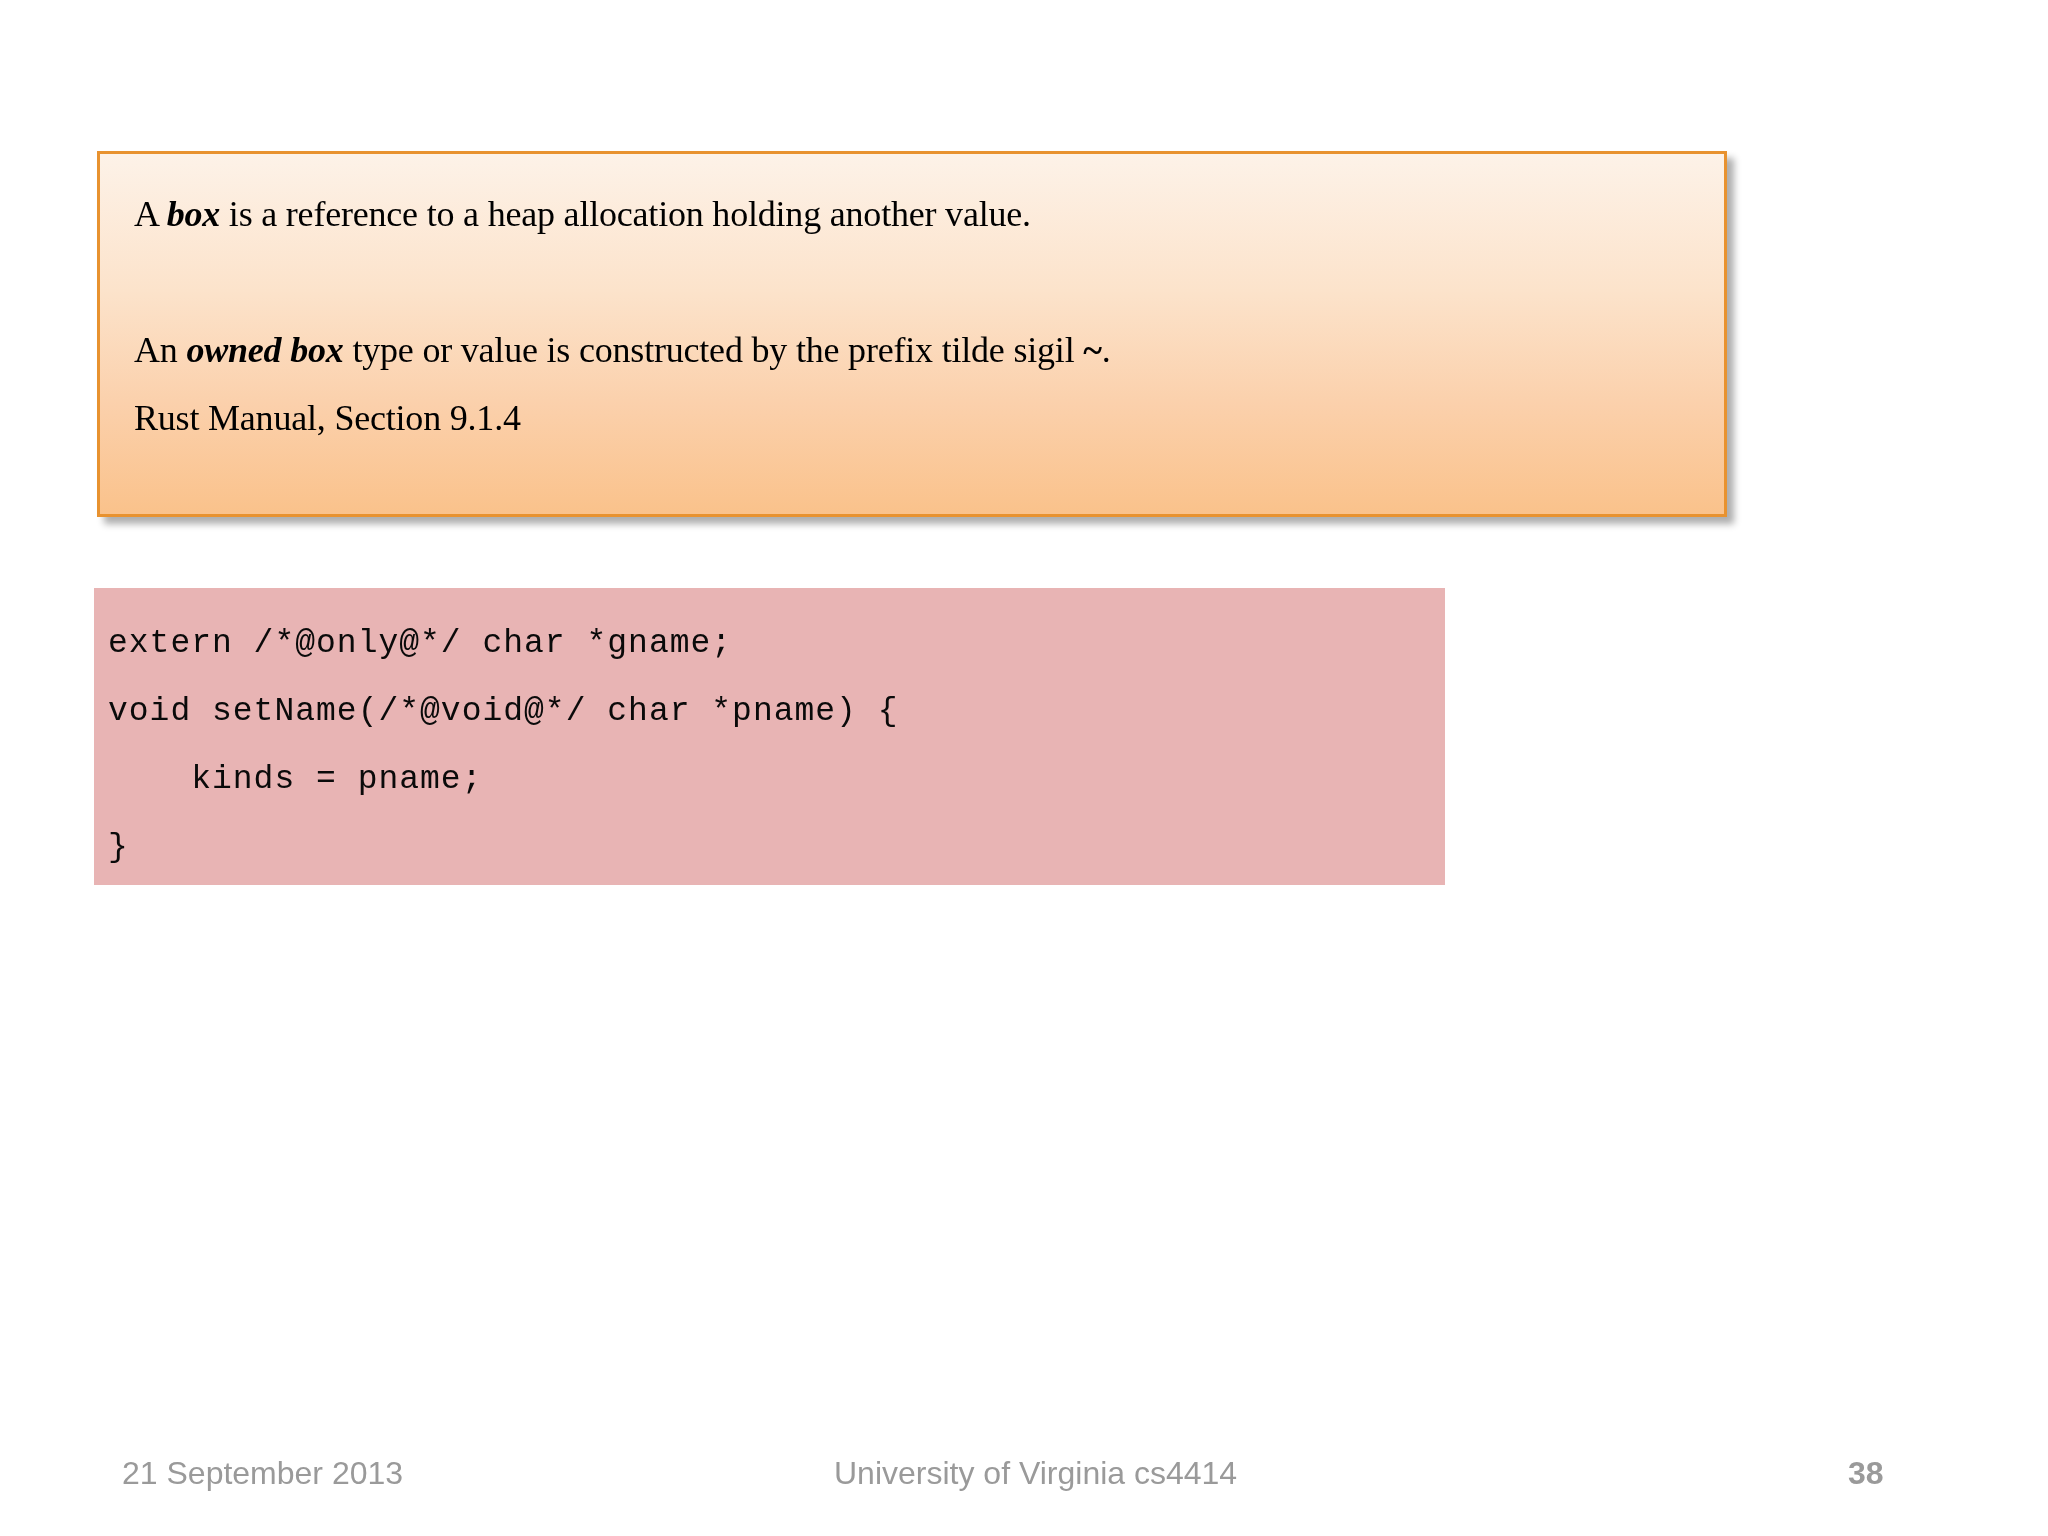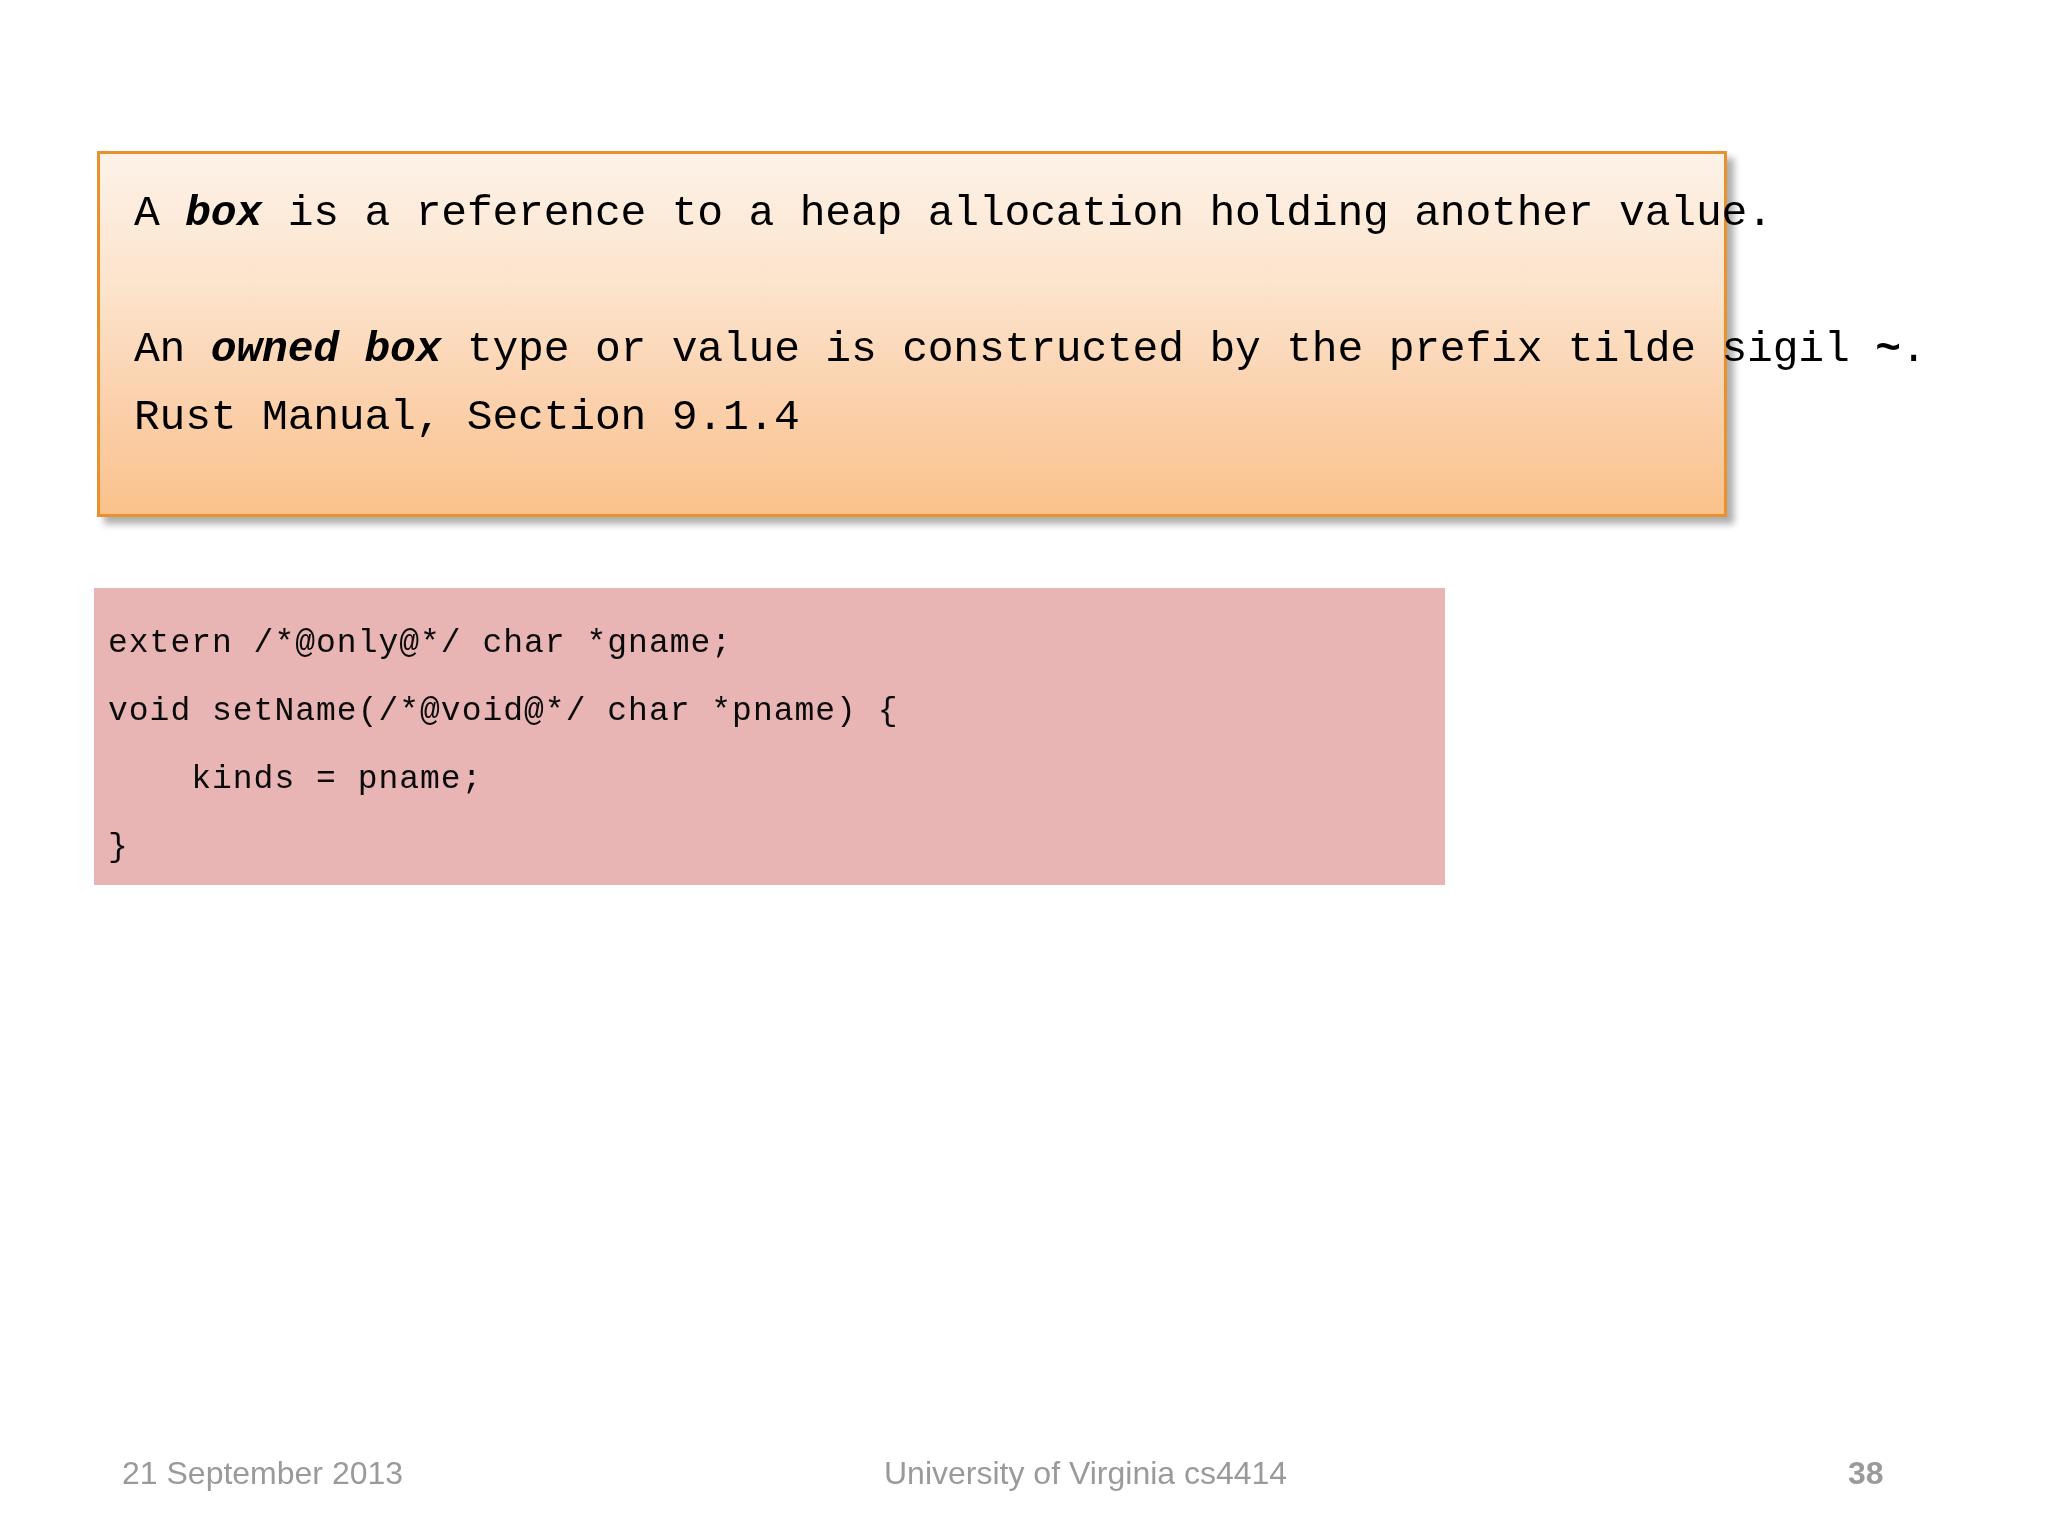--- a/index.html
+++ b/index.html
@@ -32,22 +32,22 @@
     width: 1630px;
     height: 366px;
     box-sizing: border-box;
     border: 3px solid #E8922F;
     background: linear-gradient(to bottom, #FDF2E8 0%, #FCE3CB 38%, #FBD0AB 70%, #FAC28B 100%);
     box-shadow: 7px 7px 7px rgba(0,0,0,0.32);
     padding: 26px 34px 0 34px;
   }
 
   .quote-line {
-    font-family: Liberation Mono, monospace;
-    font-size: 43px;
+    font-family: Liberation Serif, serif;
+    font-size: 36px;
     line-height: 68px;
     color: #000000;
     white-space: pre;
     letter-spacing: -0.2px;
   }
   .quote-line.spacer {
     height: 68px;
   }
   .quote-line.attribution {
     text-align: left;
@@ -89,21 +89,21 @@
     height: 60px;
   }
   .footer-text {
     position: absolute;
     font-family: "Liberation Sans", sans-serif;
     font-size: 32px;
     color: #9a9a9a;
     white-space: pre;
   }
   .footer-date   { left: 122px;  top: 0; }
-  .footer-center { left: 884px;  top: 0; text-align: right; }
+  .footer-center { left: 834px;  top: 0; text-align: right; }
   .footer-page   { left: 1848px; top: 0; font-weight: bold; }
 </style>
 </head>
 <body>
 
 <div class="slide">
 
   <div class="quote-box">
 
     <div class="quote-line"><span>A </span><span class="q-em">box</span><span> is a reference to a heap allocation holding another value.</span></div>

